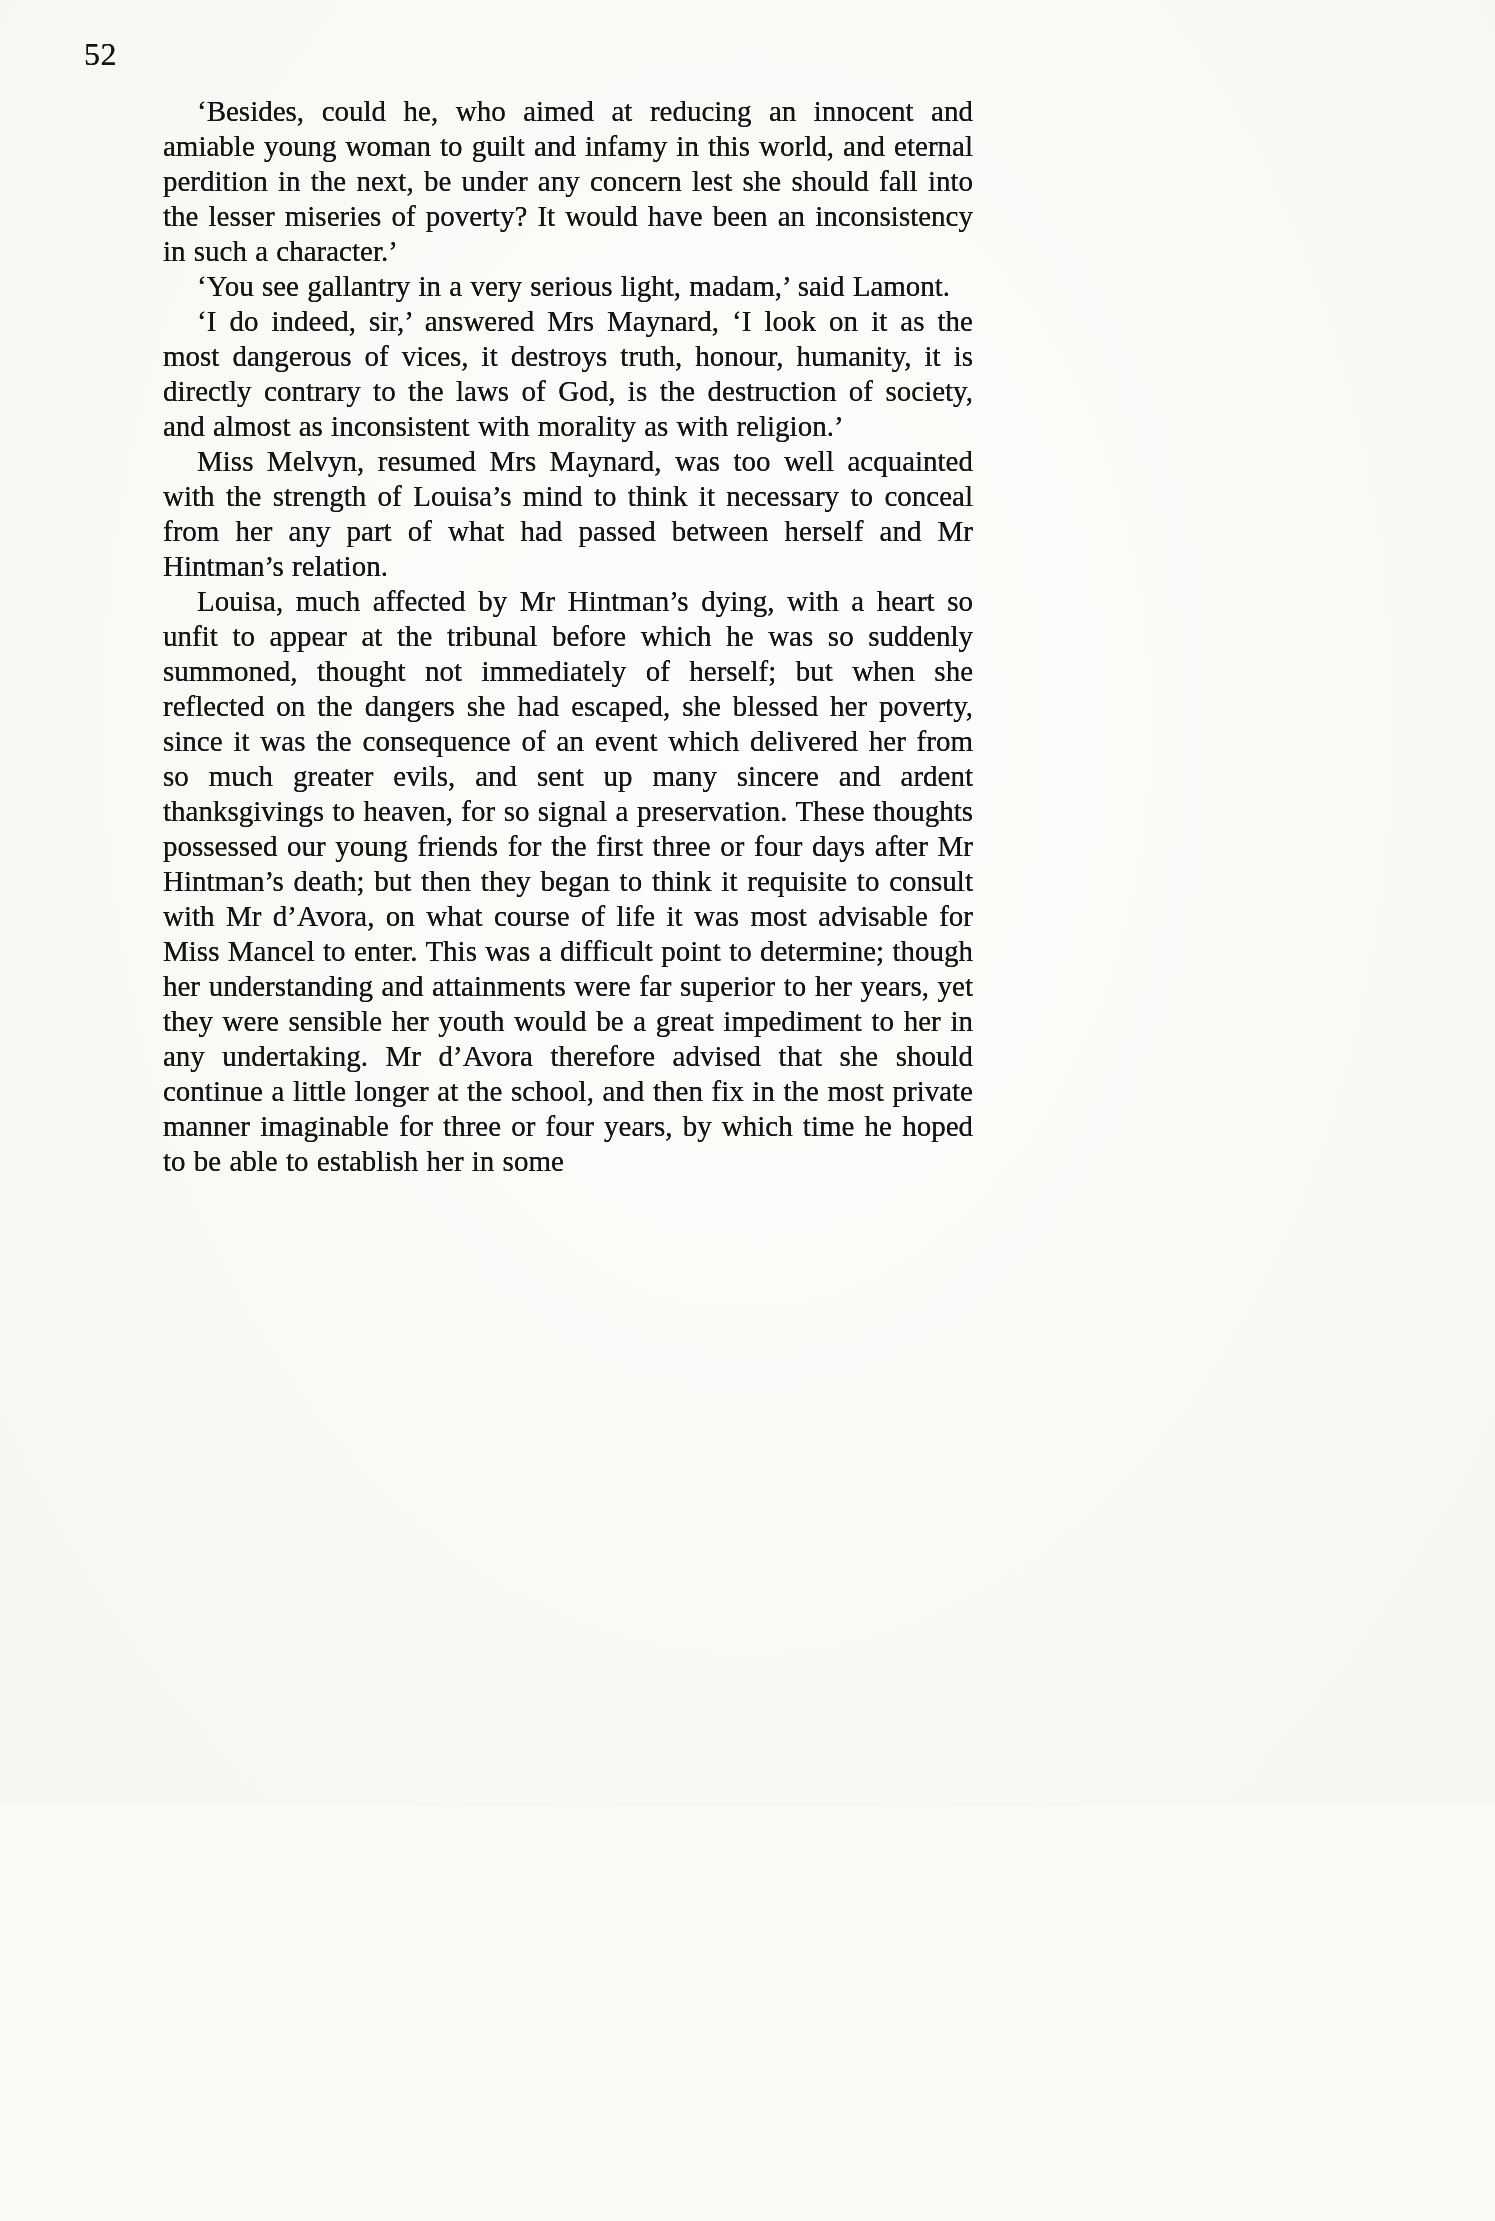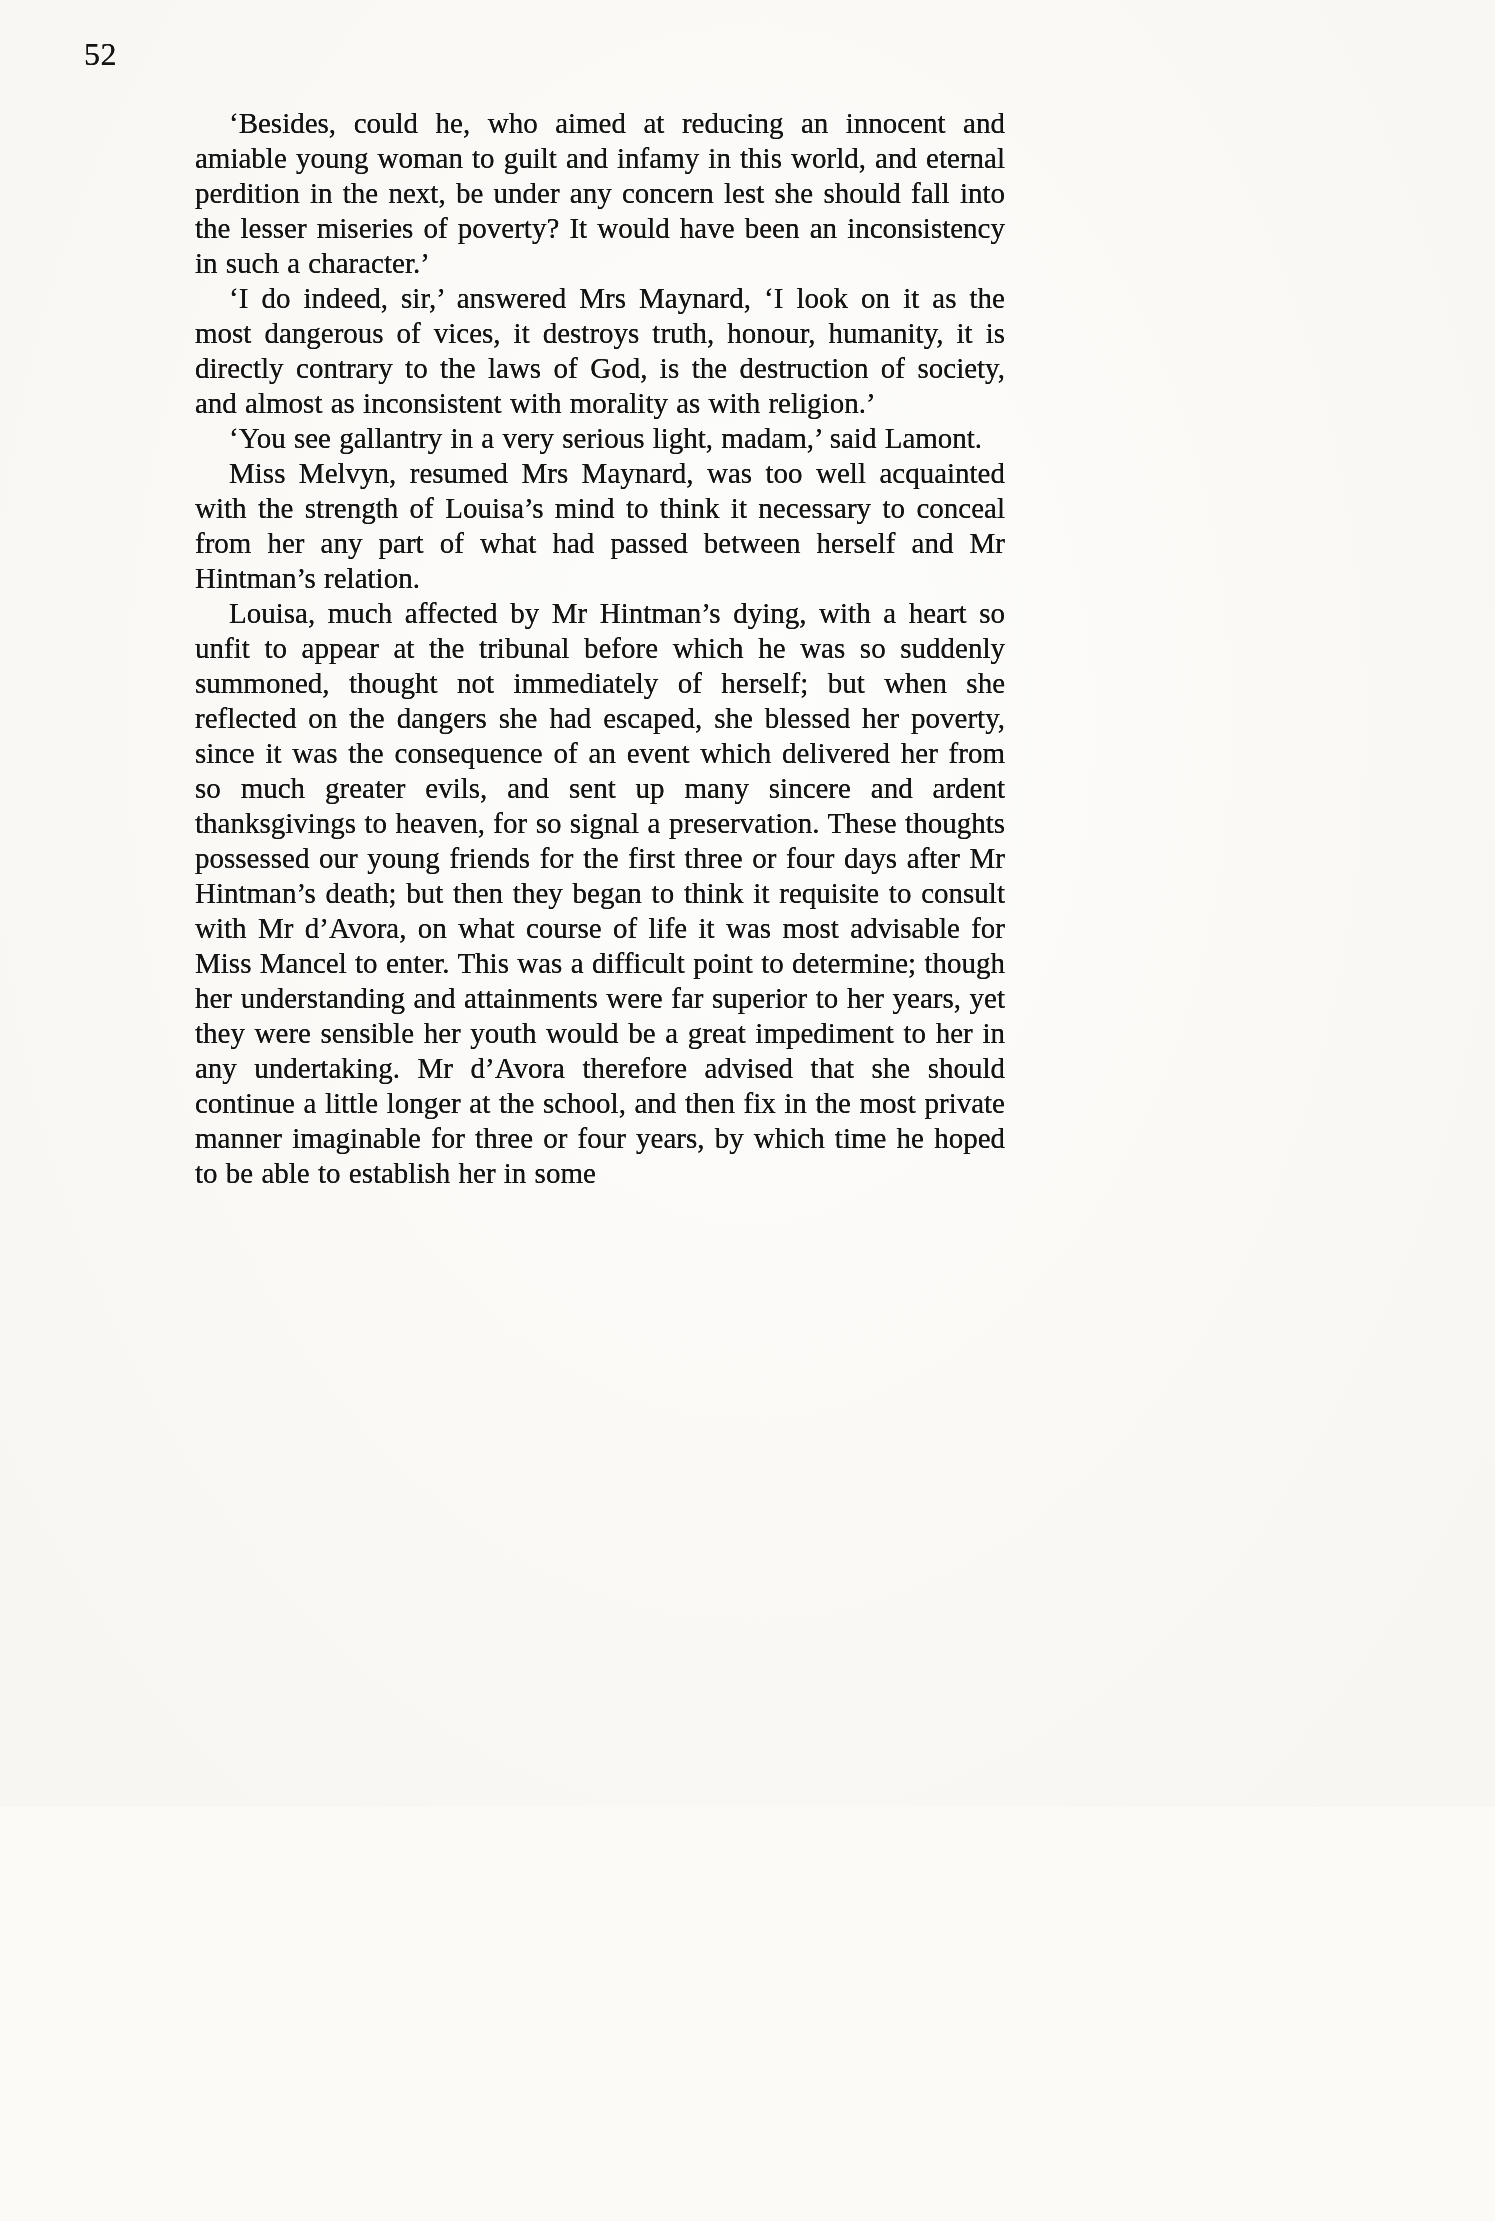--- a/index.html
+++ b/index.html
@@ -29,40 +29,39 @@
     top: 36px;
     font-size: 32px;
     font-weight: 400;
     letter-spacing: 0.5px;
     color: var(--ink, #141414);
     text-shadow: 0 0 0.5px currentColor;
   }
   .text-block {
     position: absolute;
     left: 163px;
-    top: 106px;
+    top: 94px;
     width: 810px;
-    margin-left: 32px;
   }
   .text-block p {
     font-size: 29px;
     line-height: 35px;
     text-align: justify;
     text-indent: 34px;
     word-spacing: 1px;
     color: var(--ink, #141414);
     text-shadow: 0 0 0.55px currentColor; 
   }
 </style>
 </head>
 <body>
 
 <div class="scan-page">
   <div class="page-number">52</div>
 
   <div class="text-block">
     <p>‘Besides, could he, who aimed at reducing an innocent and amiable young woman to guilt and infamy in this world, and eternal perdition in the next, be under any concern lest she should fall into the lesser miseries of poverty? It would have been an inconsistency in such a character.’</p>
+    <p>‘You see gallantry in a very serious light, madam,’ said Lamont.</p>
     <p>‘I do indeed, sir,’ answered Mrs Maynard, ‘I look on it as the most dangerous of vices, it destroys truth, honour, humanity, it is directly contrary to the laws of God, is the destruction of society, and almost as inconsistent with morality as with religion.’</p>
-    <p>‘You see gallantry in a very serious light, madam,’ said Lamont.</p>
     <p>Miss Melvyn, resumed Mrs Maynard, was too well acquainted with the strength of Louisa’s mind to think it necessary to conceal from her any part of what had passed between herself and Mr Hintman’s relation.</p>
     <p>Louisa, much affected by Mr Hintman’s dying, with a heart so unfit to appear at the tribunal before which he was so suddenly summoned, thought not immediately of herself; but when she reflected on the dangers she had escaped, she blessed her poverty, since it was the consequence of an event which delivered her from so much greater evils, and sent up many sincere and ardent thanksgivings to heaven, for so signal a preservation. These thoughts possessed our young friends for the first three or four days after Mr Hintman’s death; but then they began to think it requisite to consult with Mr d’Avora, on what course of life it was most advisable for Miss Mancel to enter. This was a difficult point to determine; though her understanding and attainments were far superior to her years, yet they were sensible her youth would be a great impediment to her in any undertaking. Mr d’Avora therefore advised that she should continue a little longer at the school, and then fix in the most private manner imaginable for three or four years, by which time he hoped to be able to establish her in some</p>
   </div>
 </div>
 
 </body></html>

